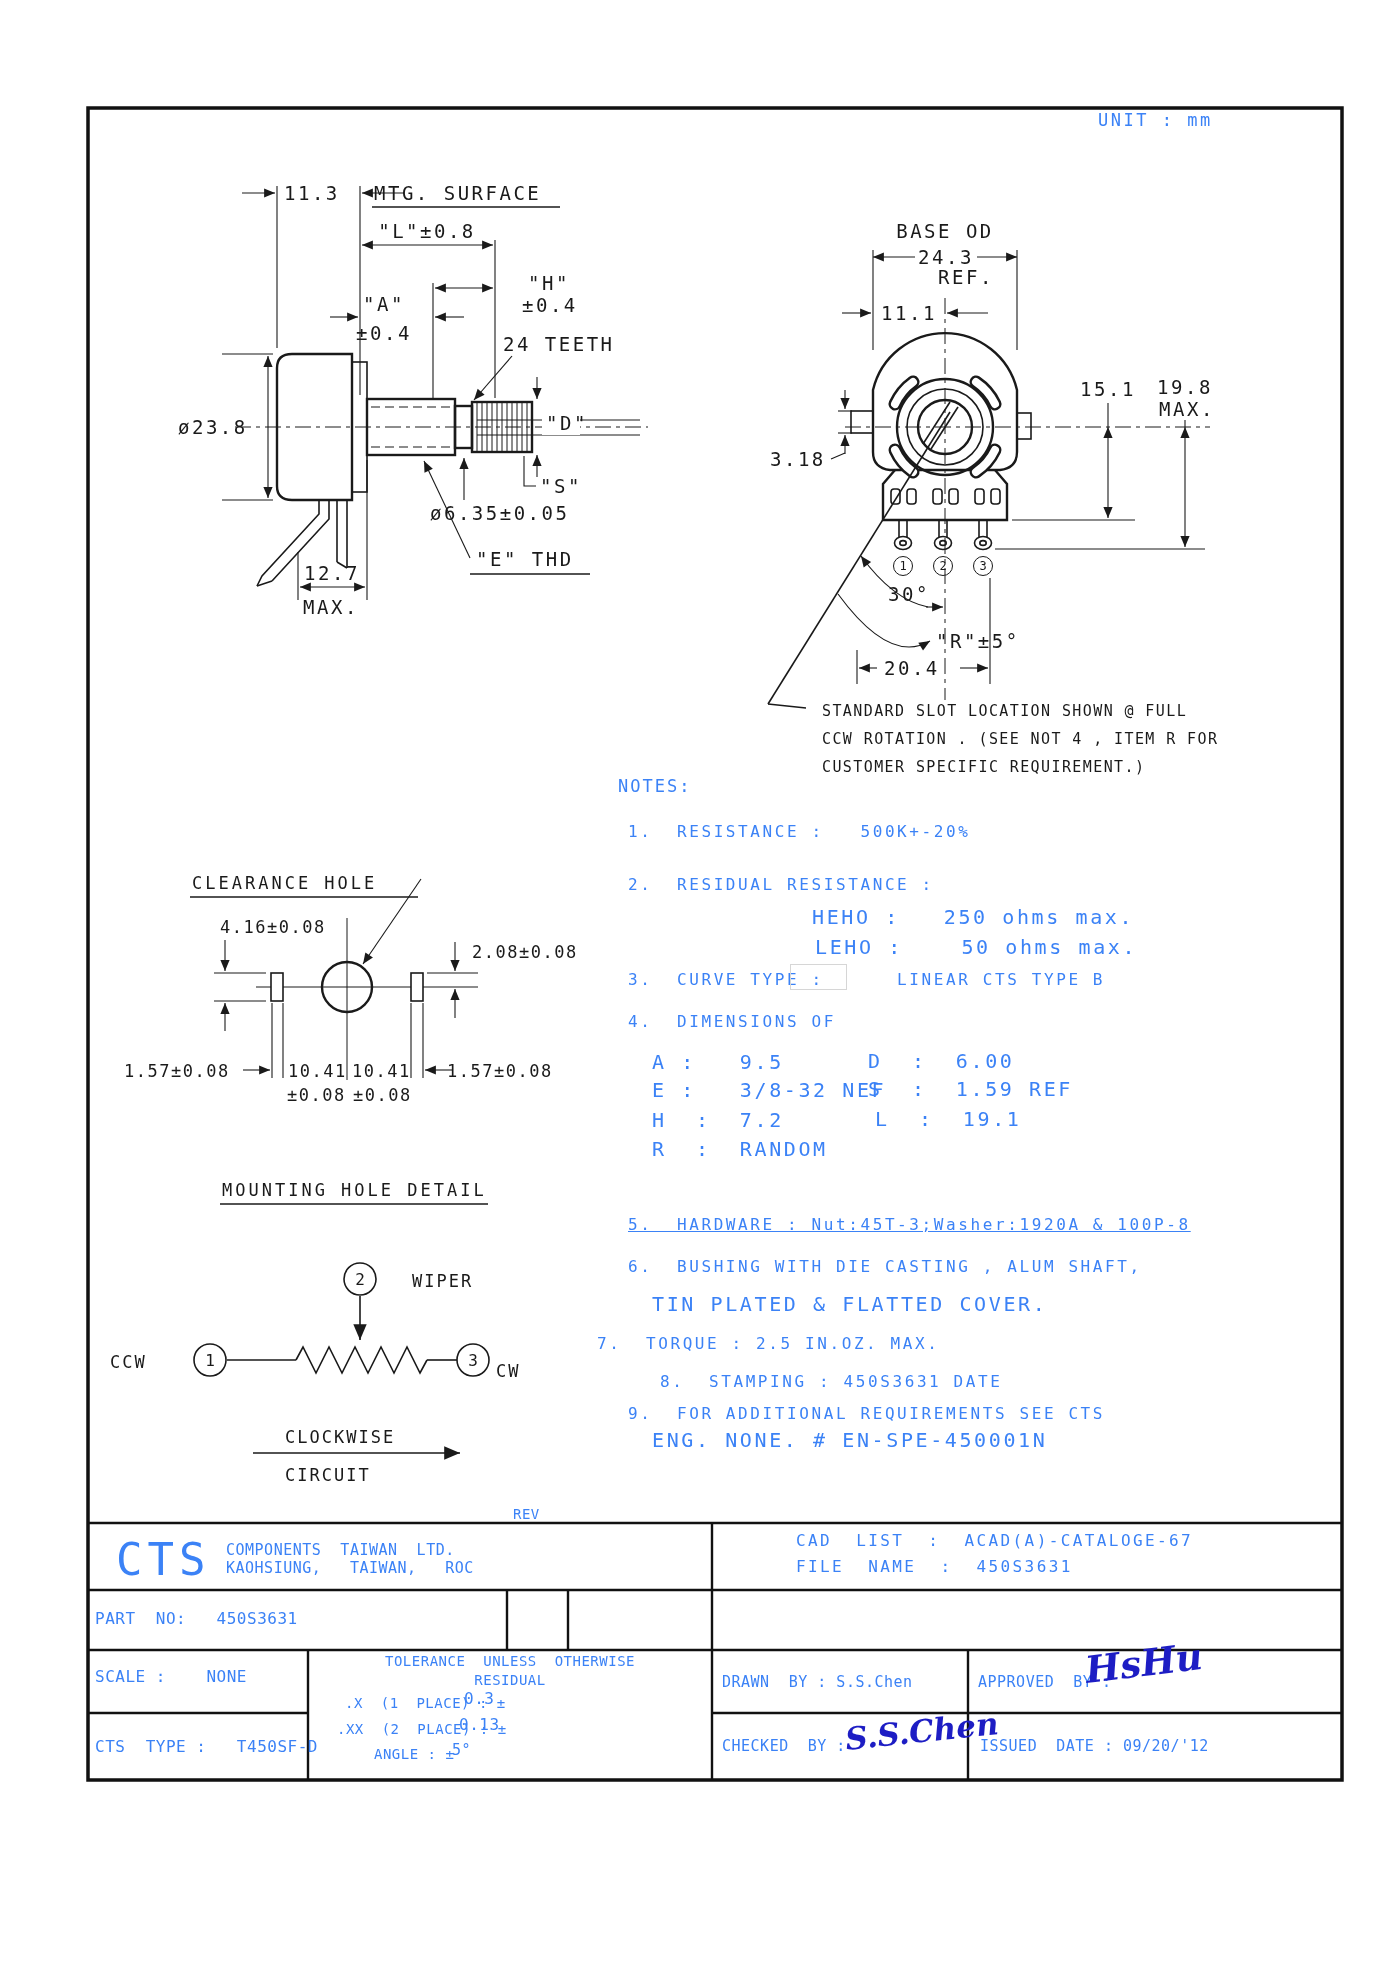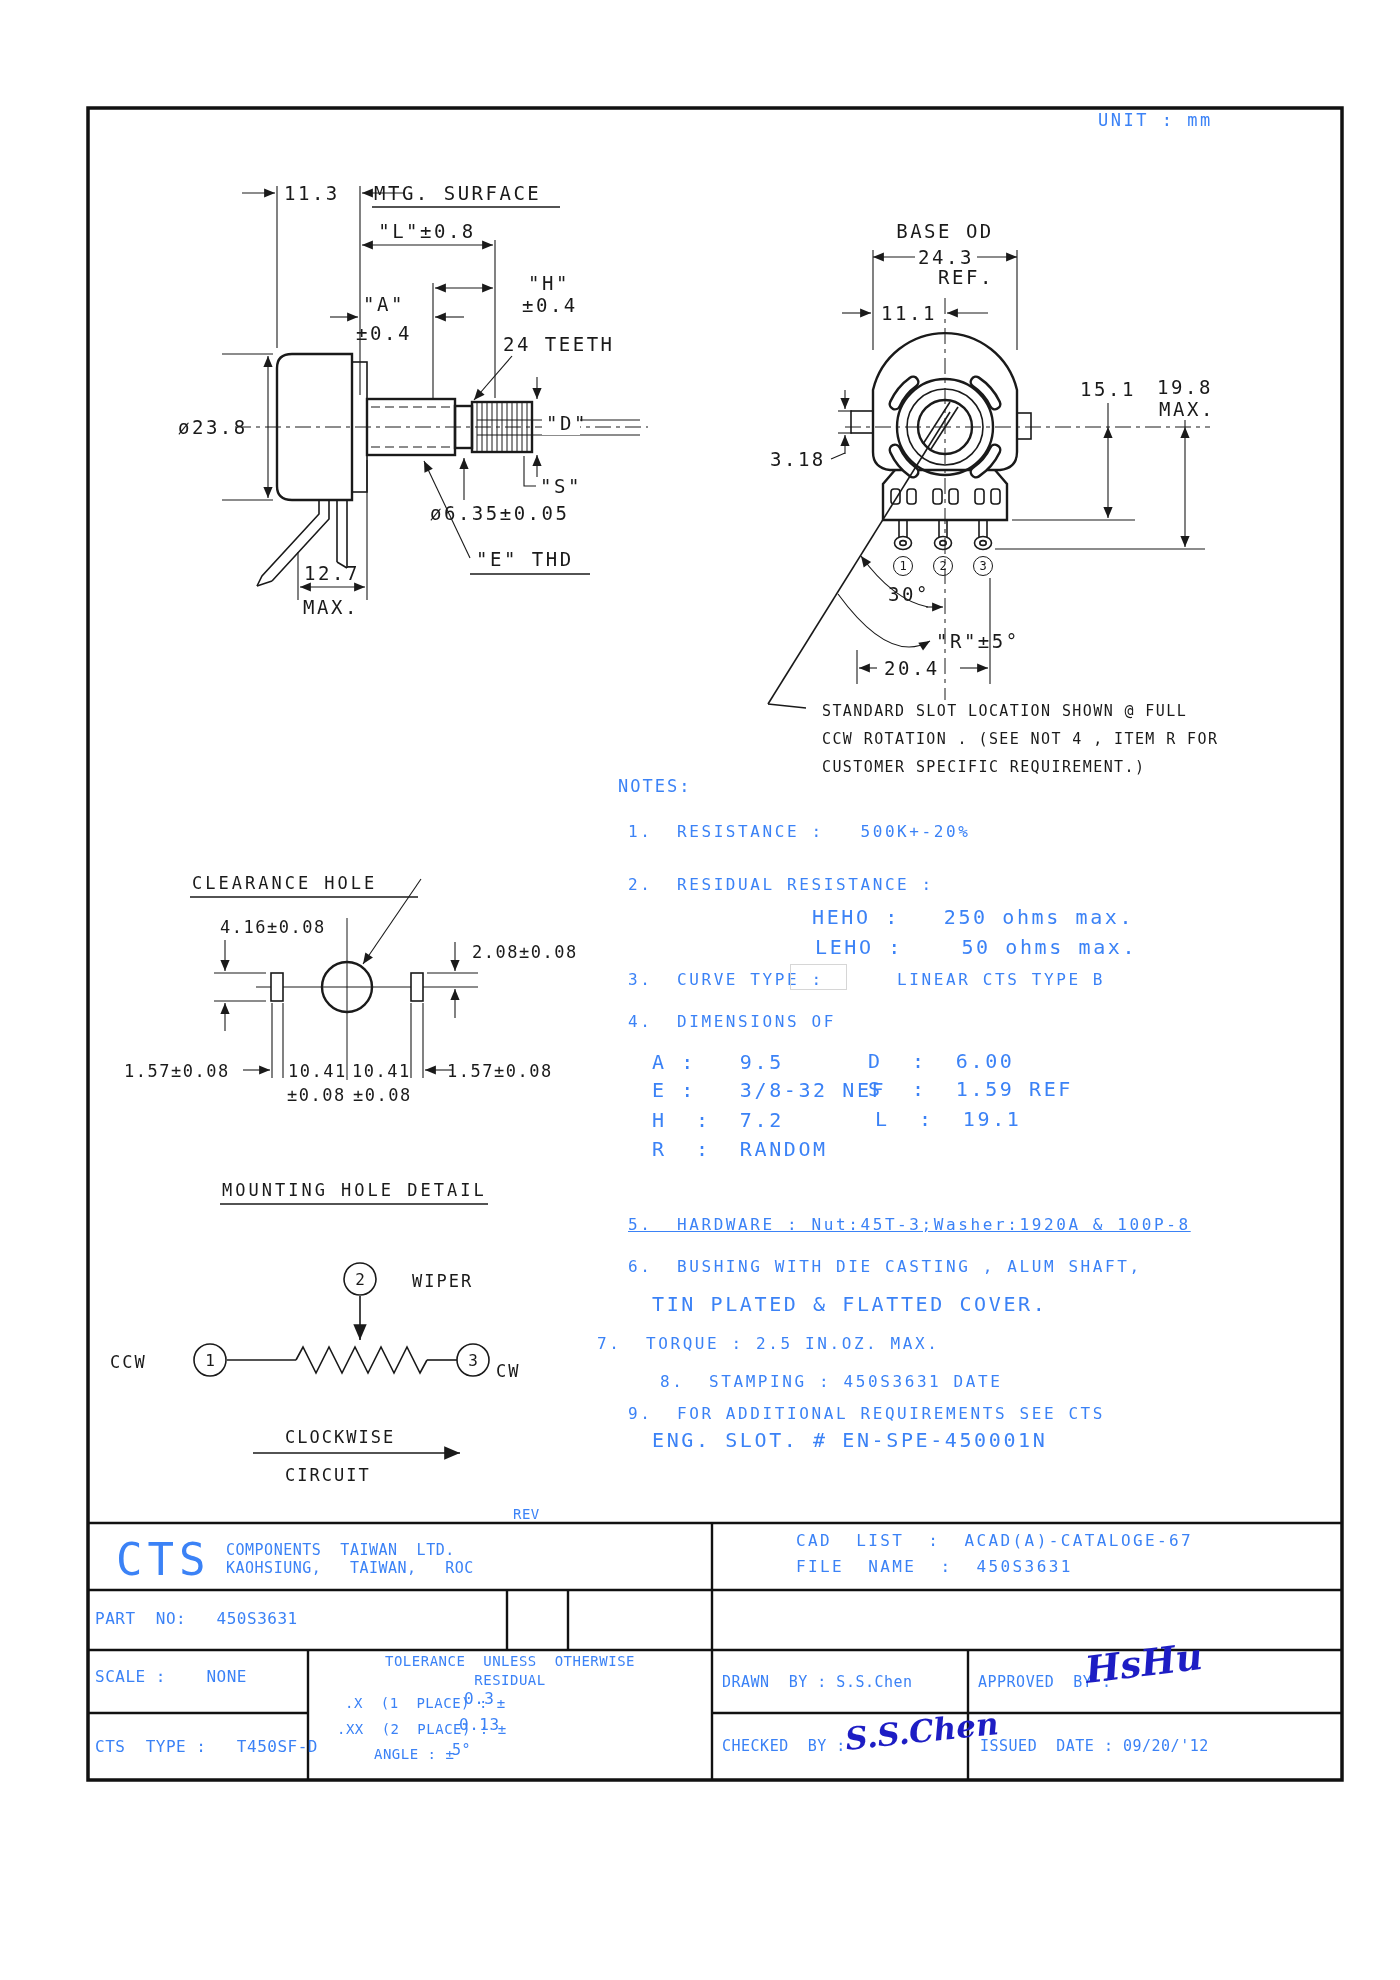--- a/index.html
+++ b/index.html
@@ -328,21 +328,21 @@
   <div class="t notesub" style="left:868px; top:1077px;">S  :  1.59 REF</div>
   <div class="t notesub" style="left:652px; top:1108px;">H  :  7.2</div>
   <div class="t notesub" style="left:875px; top:1107px;">L  :  19.1</div>
   <div class="t notesub" style="left:652px; top:1137px;">R  :  RANDOM</div>
   <div class="t note" style="left:628px; top:1215px;text-decoration:underline;">5.  HARDWARE : Nut:45T-3;Washer:1920A &amp; 100P-8</div>
   <div class="t note" style="left:628px; top:1257px;">6.  BUSHING WITH DIE CASTING , ALUM SHAFT,</div>
   <div class="t notesub" style="left:652px; top:1292px;">TIN PLATED &amp; FLATTED COVER.</div>
   <div class="t note" style="left:597px; top:1334px;">7.  TORQUE : 2.5 IN.OZ. MAX.</div>
   <div class="t note" style="left:628px; top:1372px;margin-left:32px;">8.  STAMPING : 450S3631 DATE</div>
   <div class="t note" style="left:628px; top:1404px;">9.  FOR ADDITIONAL REQUIREMENTS SEE CTS</div>
-  <div class="t notesub" style="left:652px; top:1428px;">ENG. SLOT. # EN-SPE-450001N</div>
+  <div class="t notesub" style="left:652px; top:1428px;">ENG. NONE. # EN-SPE-450001N</div>
 </div>
 
 <div>
   <div class="t logo" style="left:116px; top:1532px;">CTS</div>
   <div class="t tb" style="left:226px; top:1541px;">COMPONENTS  TAIWAN  LTD.</div>
   <div class="t tb" style="left:226px; top:1559px;">KAOHSIUNG,   TAIWAN,   ROC</div>
   <div class="t tb16" style="left:796px; top:1531px; letter-spacing:2.4px;">CAD  LIST  :  ACAD(A)-CATALOGE-67</div>
   <div class="t tb16" style="left:796px; top:1557px; letter-spacing:2.4px;">FILE  NAME  :  450S3631</div>
   <div class="t tbc" style="left:513px; top:1506px;">REV</div>
   <div class="t tb16" style="left:95px; top:1609px;">PART  NO:   450S3631</div>

